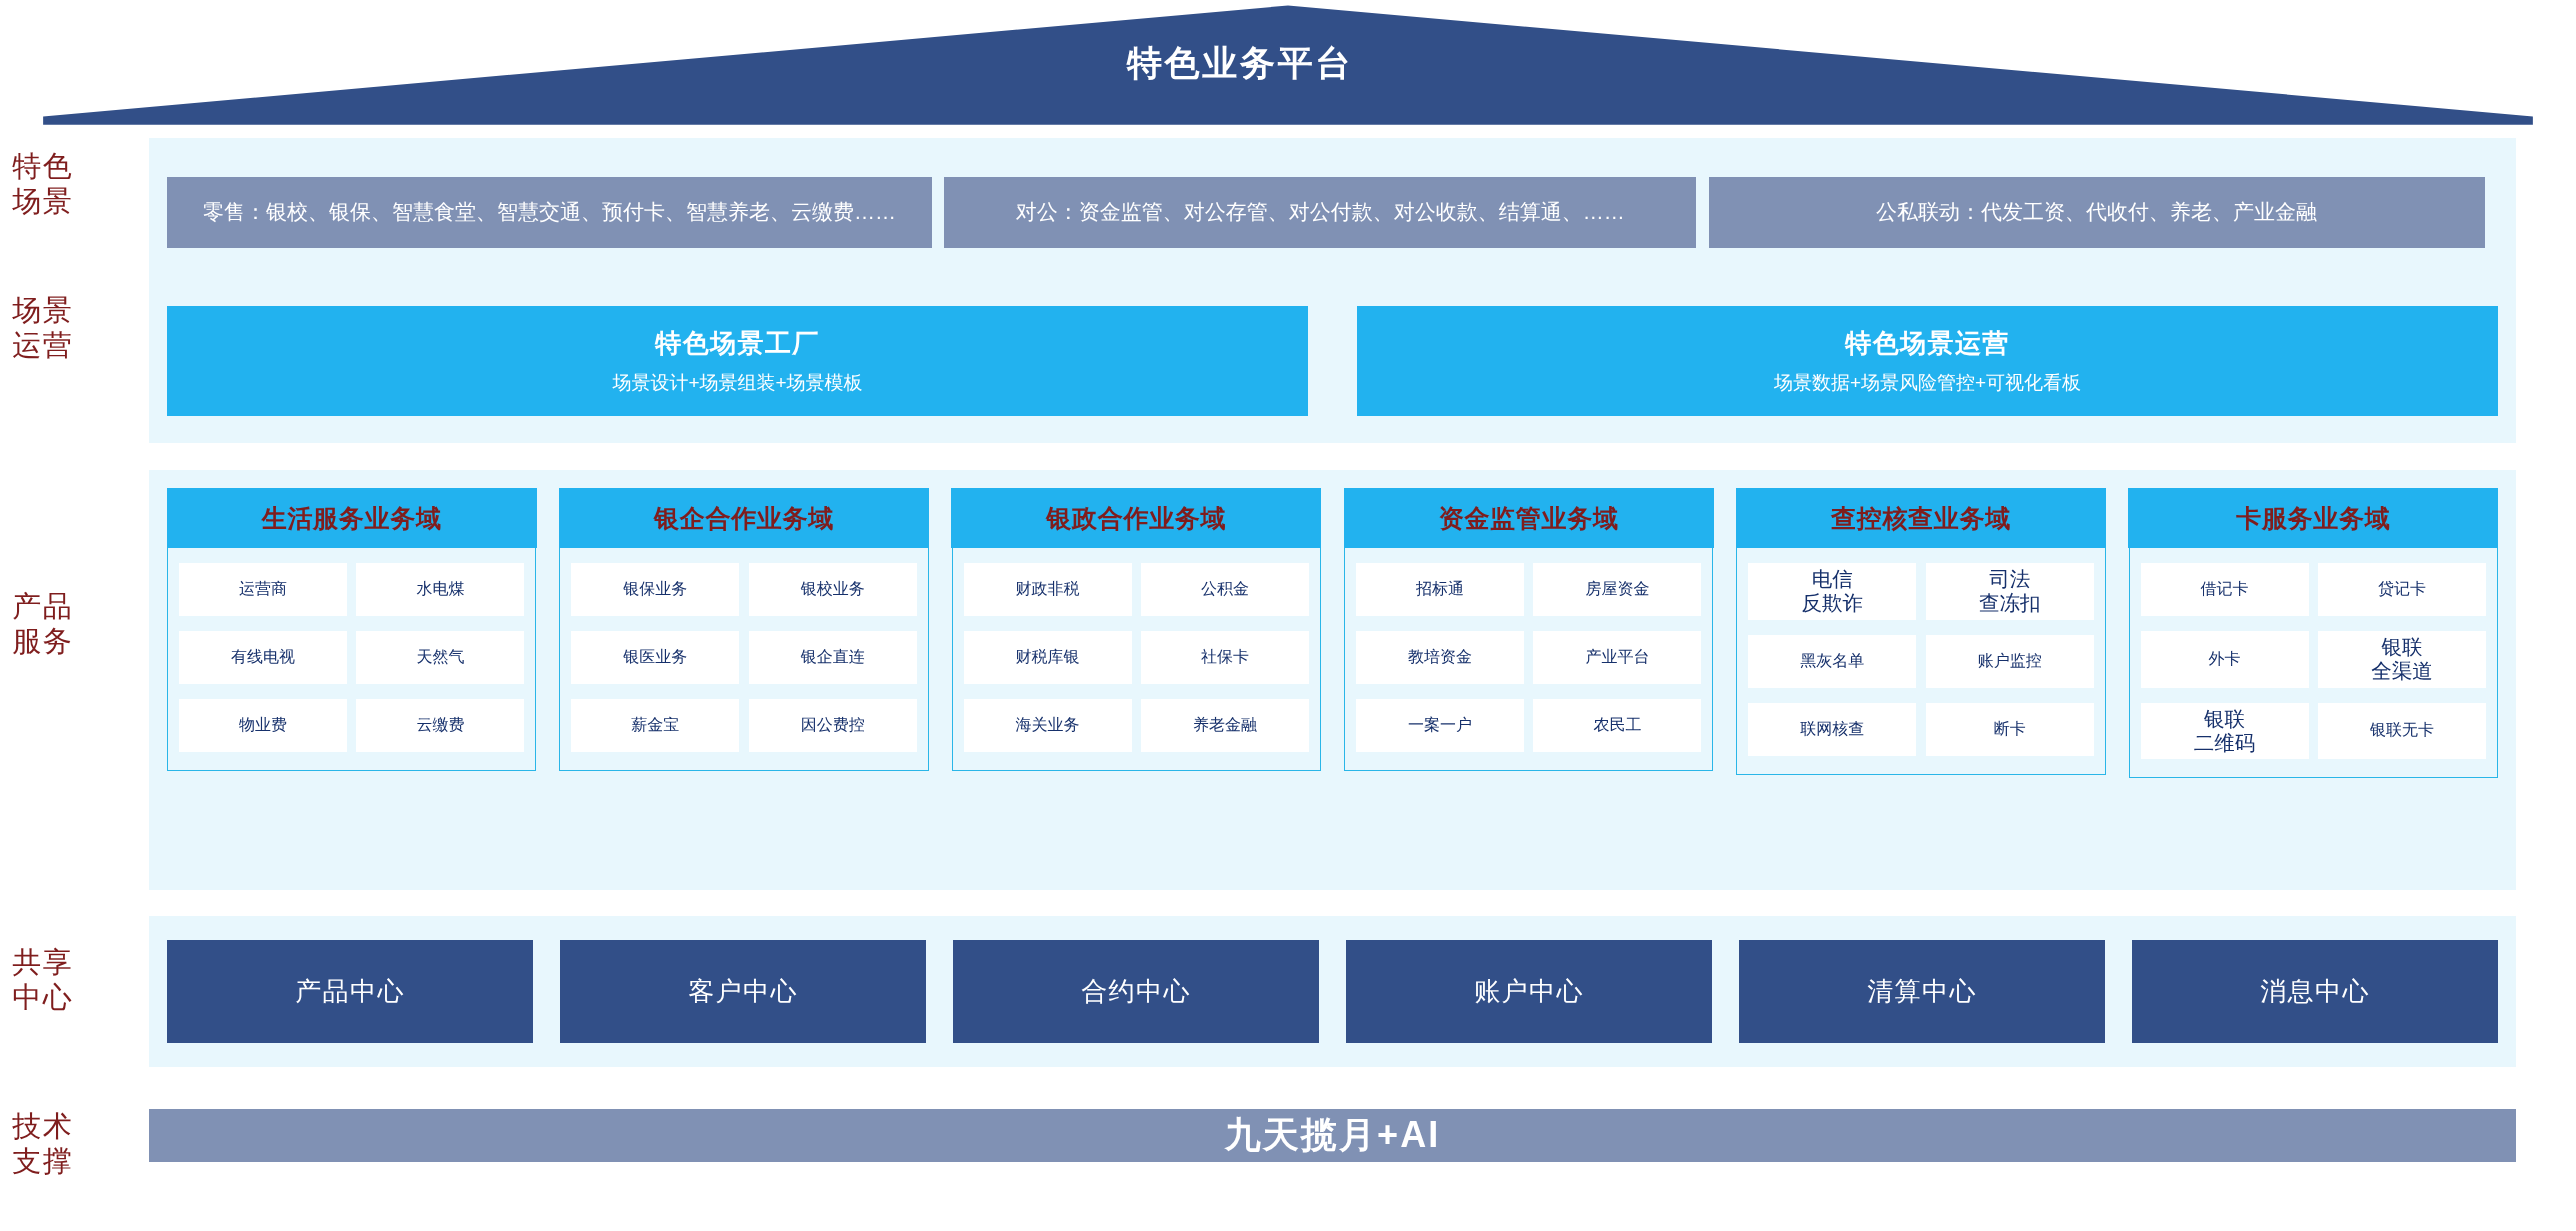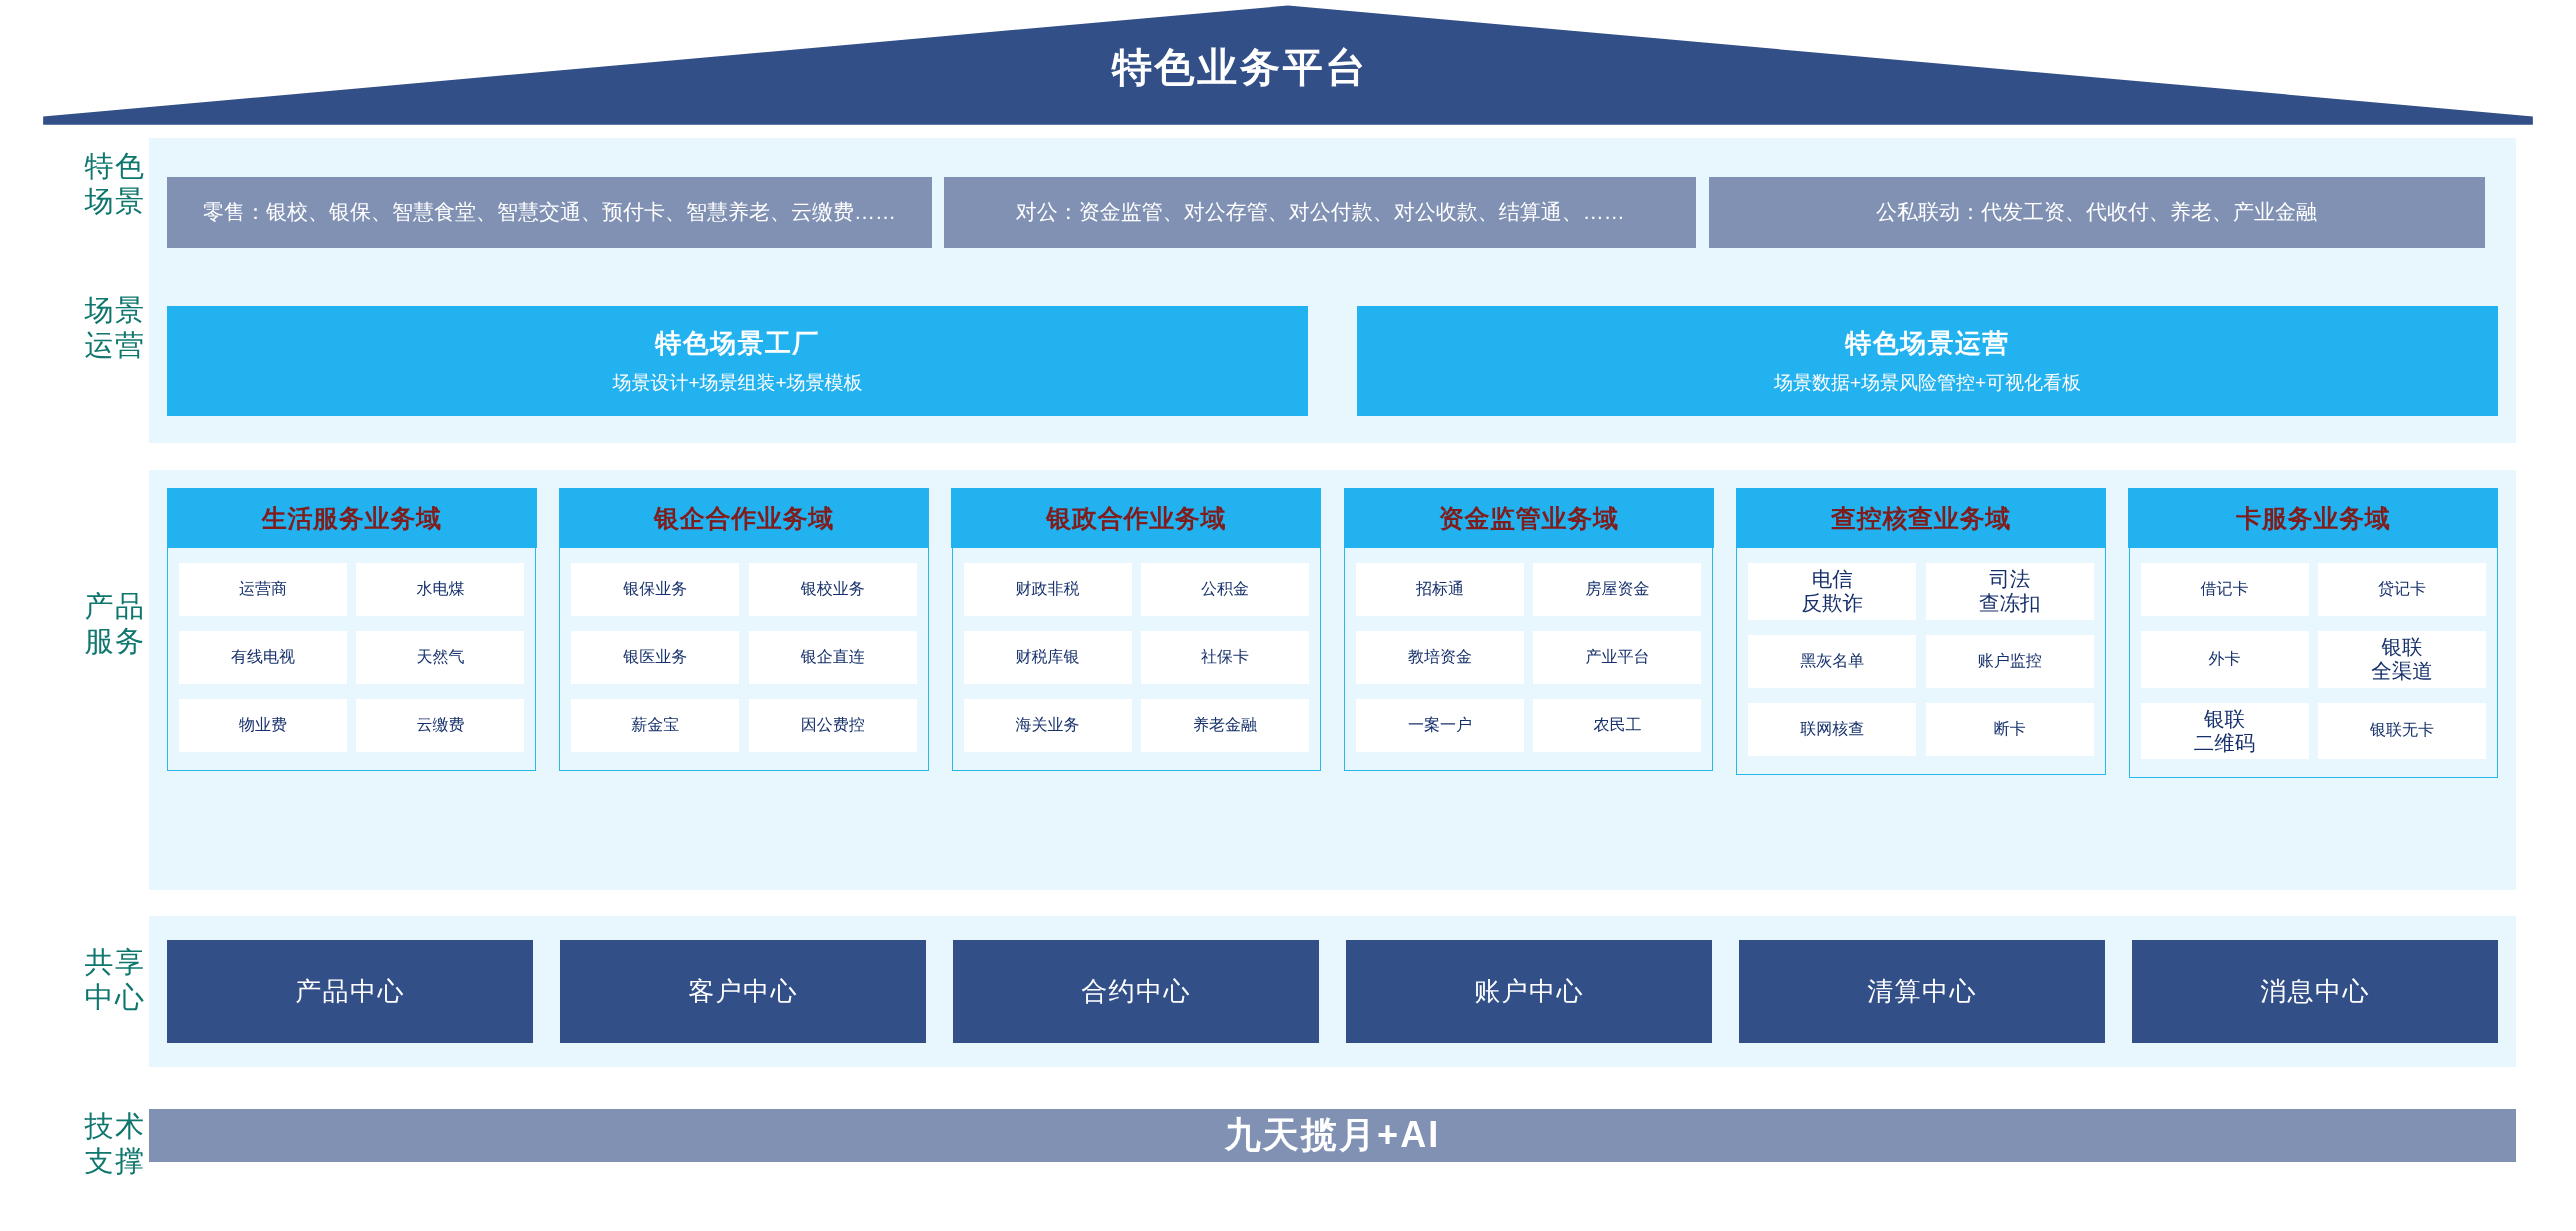--- a/index.html
+++ b/index.html
@@ -10,27 +10,27 @@
     overflow: hidden;
   }
   .page { position: relative; width: 2576px; height: 1232px; background: #fff; }
 
   
   .roof-wrap { position: absolute; left: 0; top: 0; width: 2576px; height: 137px; }
   .roof-svg { position: absolute; left: 0; top: 0; }
   .roof-title {
     position: absolute; left: 0; top: 40px; width: 2480px;
     text-align: center;
-    color: #ffffff; font-size: 40px; font-weight: bold; letter-spacing: 2.7px;
+    color: #ffffff; font-size: 35px; font-weight: bold; letter-spacing: 2.7px;
   }
 
   
   .rowlabel {
     position: absolute; left: 12.3px; width: 133px;
-    text-align: right; color: #0f766e;
+    text-align: left; color: #7f1d1d;
     font-size: 29px; font-weight: normal; line-height: 1.22;
     letter-spacing: 1.4px;
   }
 
   
   .band {
     position: absolute; left: 149px; width: 2367px;
     background: #e8f7fd;
   }
 

